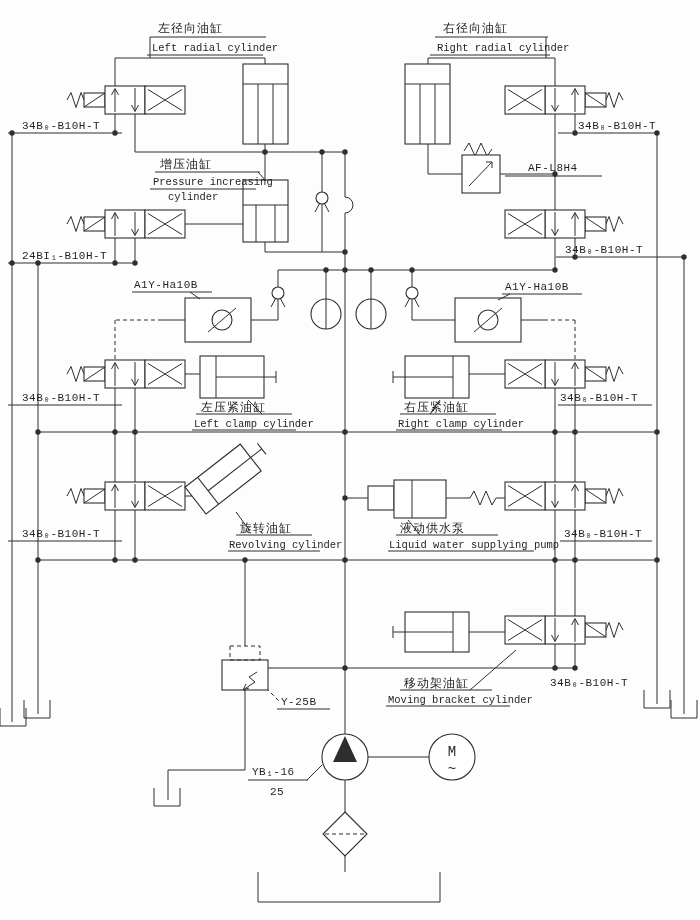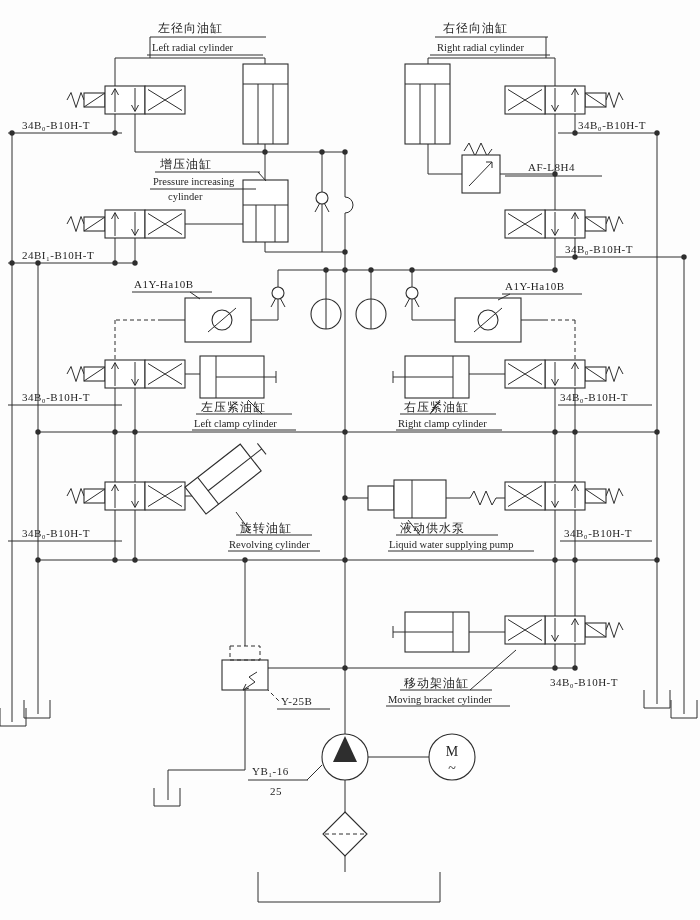--- a/index.html
+++ b/index.html
@@ -1,17 +1,17 @@
 <!DOCTYPE html>
 <html><head>
 <meta charset="utf-8">
 <style>
   html,body{margin:0;padding:0;background:#ffffff;}
   .page{width:700px;height:920px;background:#fdfdfd;position:relative;overflow:hidden;
-        font-family:Liberation Serif, serif;}
+        font-family:Liberation Mono, monospace;}
   svg{display:block;}
   .ink{stroke:#2e2e2e;stroke-width:1;fill:none;}
   .ink2{stroke:#2e2e2e;stroke-width:1.1;fill:#ffffff;}
   .dash{stroke:#2e2e2e;stroke-width:1;fill:none;stroke-dasharray:4 3;}
   .dot{fill:#2e2e2e;stroke:none;}
   .solid{fill:#2e2e2e;stroke:none;}
   text{fill:#1f1f1f;}
   .cn{font-size:12px;letter-spacing:1px;}
   .en{font-size:10.5px;}
   .model{font-size:11px;letter-spacing:0.5px;}

